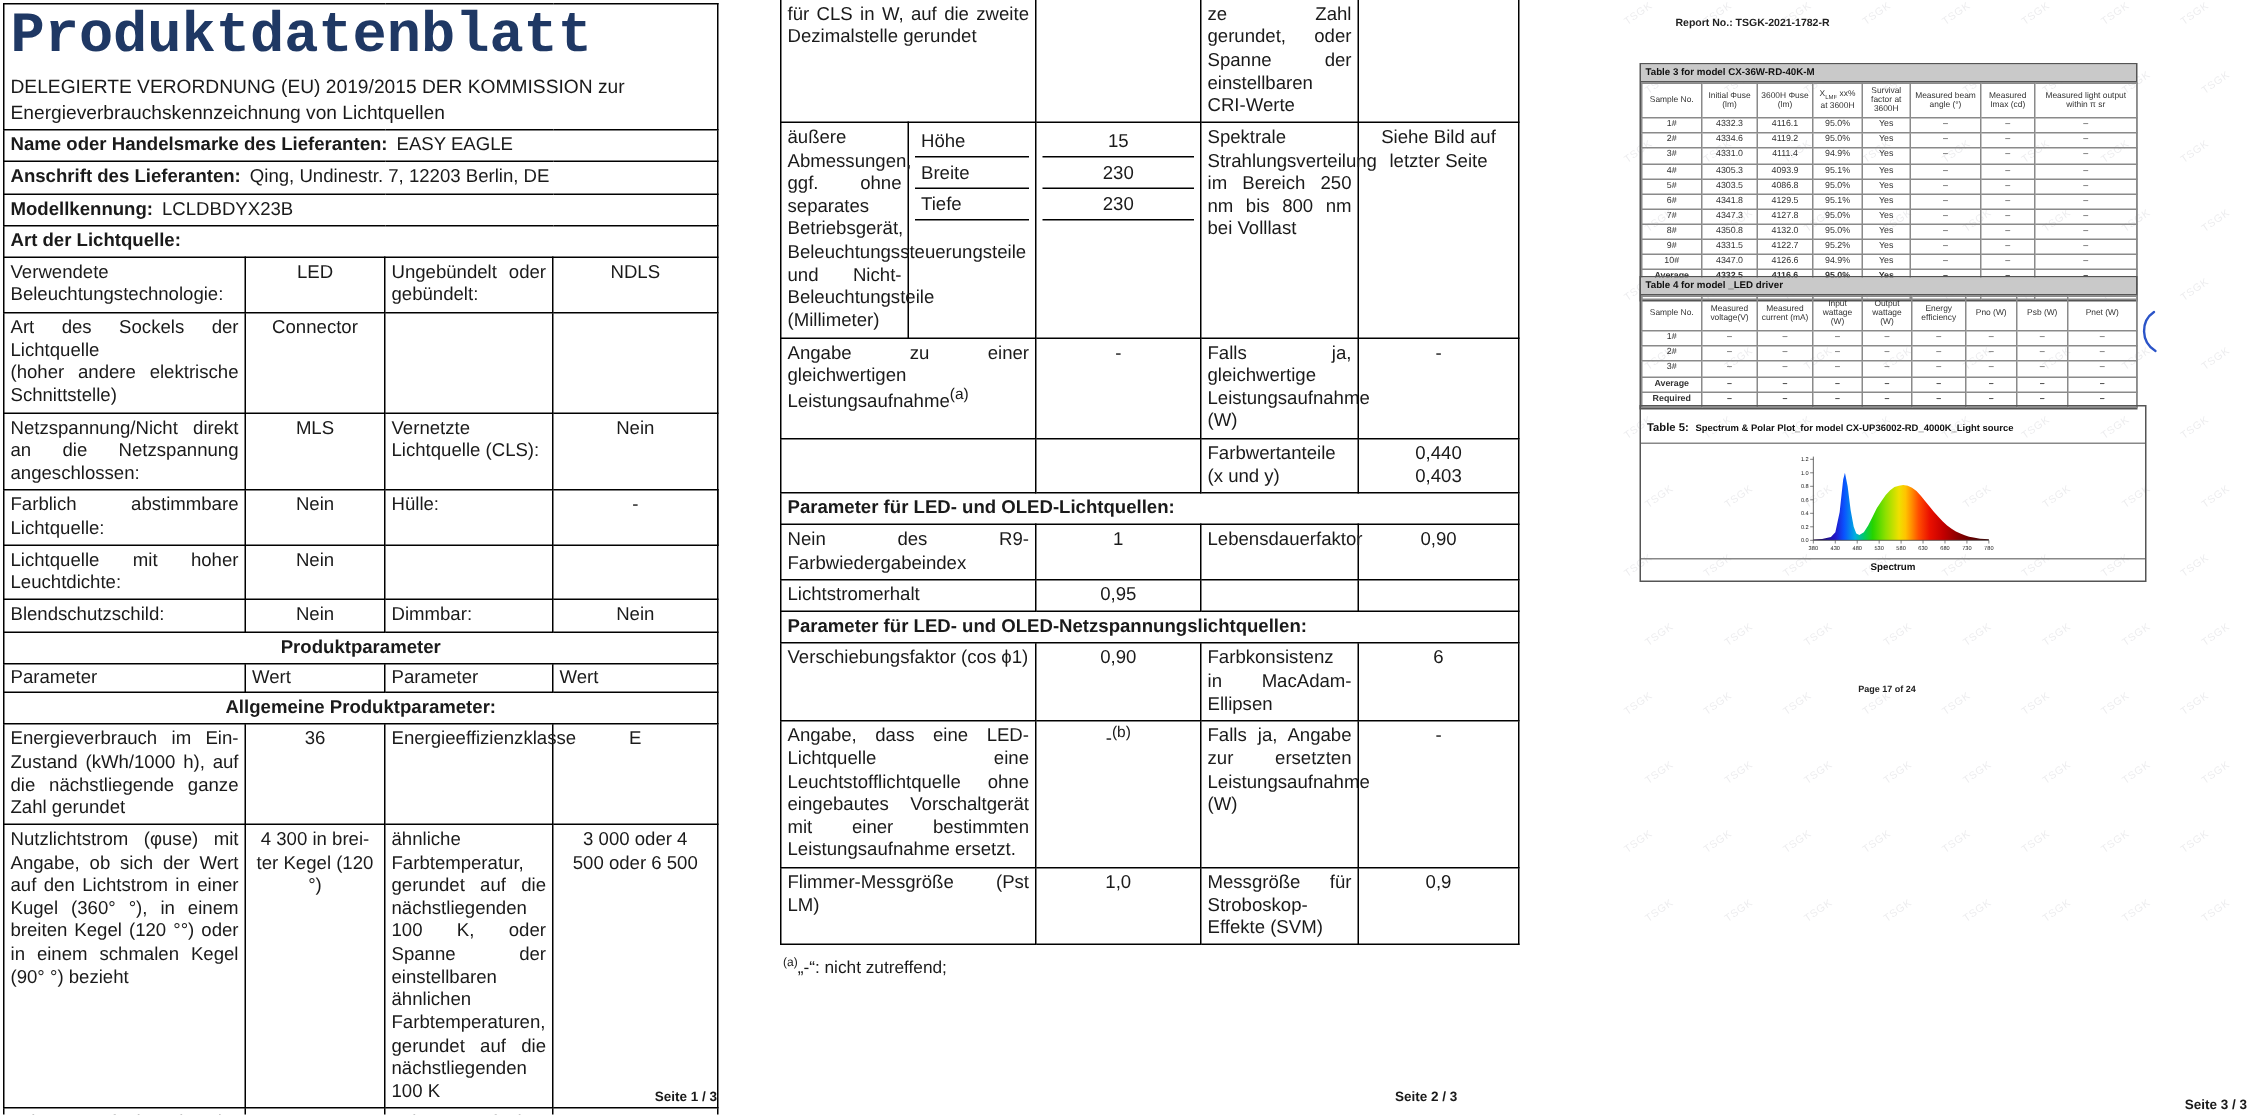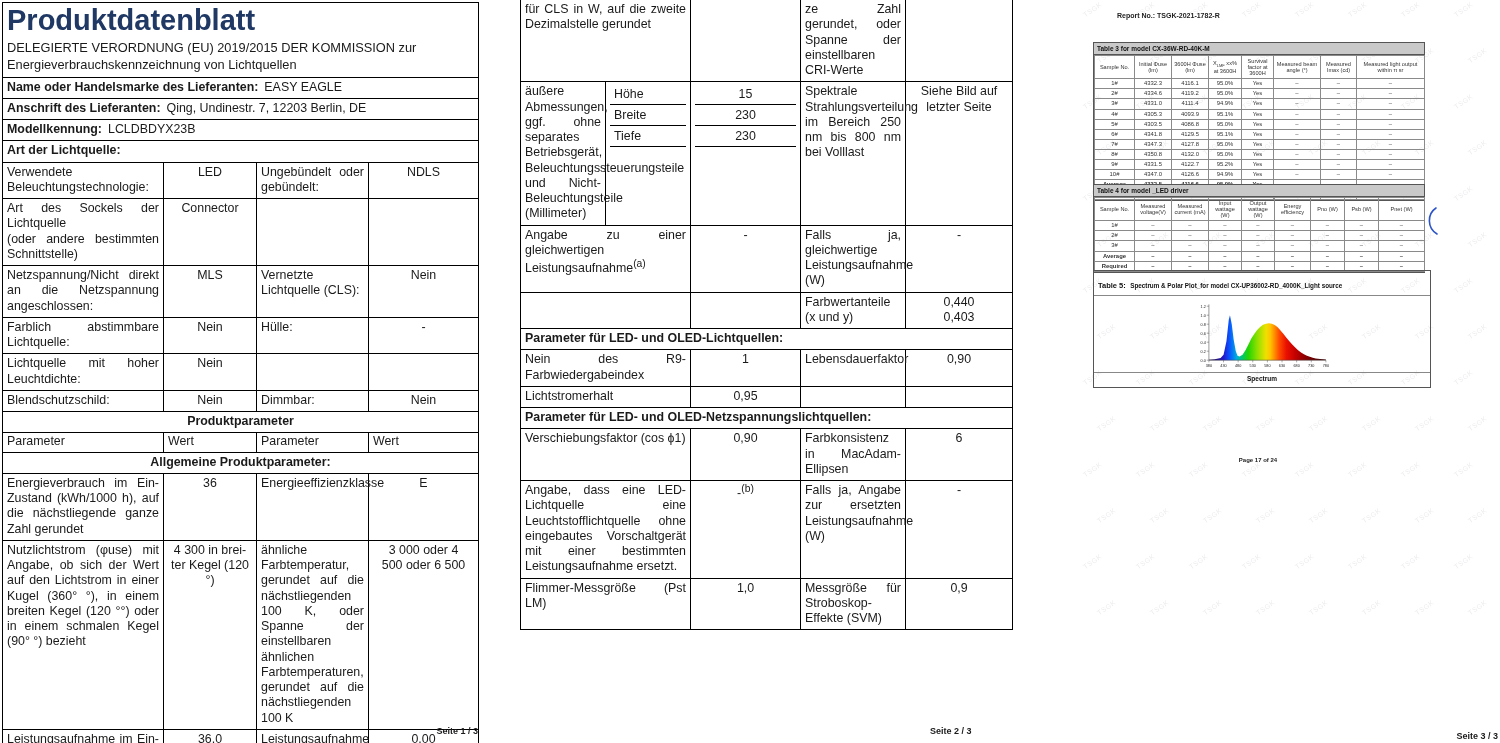--- a/index.html
+++ b/index.html
@@ -14,21 +14,21 @@
   .p1{left:2px;top:2px;width:476px;}
   .p2{left:520px;top:0;width:492px;}
   table.doc{border-collapse:collapse;width:100%;table-layout:fixed;
             font-size:12.4px;line-height:1.23;}
   table.doc td{border:1.5px solid #000;vertical-align:top;padding:2px 4px 3px;}
   table.doc tbody[data-bind-rows] td{white-space:pre-line;}
   table.doc tbody[data-bind-rows] td:nth-child(odd){text-align:justify;}
   table.doc tbody[data-bind-rows] td:nth-child(even){text-align:center;}
   td.vcell{text-align:center;white-space:pre-line;}
   .title-cell{padding:4px 8px 6px;}
-  h1.doc-title{margin:0 0 5px 0;font-size:29px;line-height:1.05;color:#1f3864;}
+  h1.doc-title{margin:0 0 5px 0;font-size:38px;line-height:1.05;color:#1f3864;font-family:Liberation Mono, monospace;}
   .reg{font-size:12.8px;line-height:1.3;white-space:pre-line;}
   .info-label{font-weight:bold;}
   .info-value{margin-left:6px;}
   .sec-cell{font-weight:bold;}
   tr.ph td{padding-top:1px;padding-bottom:2px;}
 
   
   .p2t tr:first-child td{border-top:none;}
   td.dimcol{padding:0;}
   td.dimcol div{height:20px;line-height:20px;border-bottom:1.5px solid #000;
@@ -112,21 +112,21 @@
     </tbody>
     <tbody data-bind-rows="page1.art_rows">
         <tr>
           <td>Verwendete Beleuchtungstechnologie:</td>
           <td>LED</td>
           <td>Ungebündelt oder gebündelt:</td>
           <td>NDLS</td>
         </tr>
         <tr>
           <td>Art des Sockels der Lichtquelle
-(oder andere bestimmten Schnittstelle)</td>
+(hoher andere elektrische Schnittstelle)</td>
           <td>Connector</td>
           <td></td>
           <td></td>
         </tr>
         <tr>
           <td>Netzspannung/Nicht direkt an die Netzspannung angeschlossen:</td>
           <td>MLS</td>
           <td>Vernetzte Lichtquelle (CLS):</td>
           <td>Nein</td>
         </tr>
@@ -265,20 +265,21 @@
       </tr>
       <tr>
         <td colspan="2" class="j" data-bind="page2.rowI.p1">Flimmer-Messgröße (Pst LM)</td>
         <td class="vcell" data-bind="page2.rowI.v1">1,0</td>
         <td class="j" data-bind="page2.rowI.p2">Messgröße für Stroboskop-Effekte (SVM)</td>
         <td class="vcell" data-bind="page2.rowI.v2">0,9</td>
       </tr>
     </tbody>
   </table>
   <div class="footnotes">
+    <div><sup>(a)</sup>„-“: nicht zutreffend;</div>
   </div>
 </section>
 
 <section class="page p3">
   <div id="wm" class="wm-layer">
       <span style="left: 2px; top: 6px; color: rgba(105, 105, 120, 0.13);">TSGK</span>
       <span style="left: 55px; top: 6px; color: rgba(105, 105, 120, 0.13);">TSGK</span>
       <span style="left: 108px; top: 6px; color: rgba(105, 105, 120, 0.13);">TSGK</span>
       <span style="left: 161px; top: 6px; color: rgba(105, 105, 120, 0.13);">TSGK</span>
       <span style="left: 214px; top: 6px; color: rgba(105, 105, 120, 0.13);">TSGK</span>

